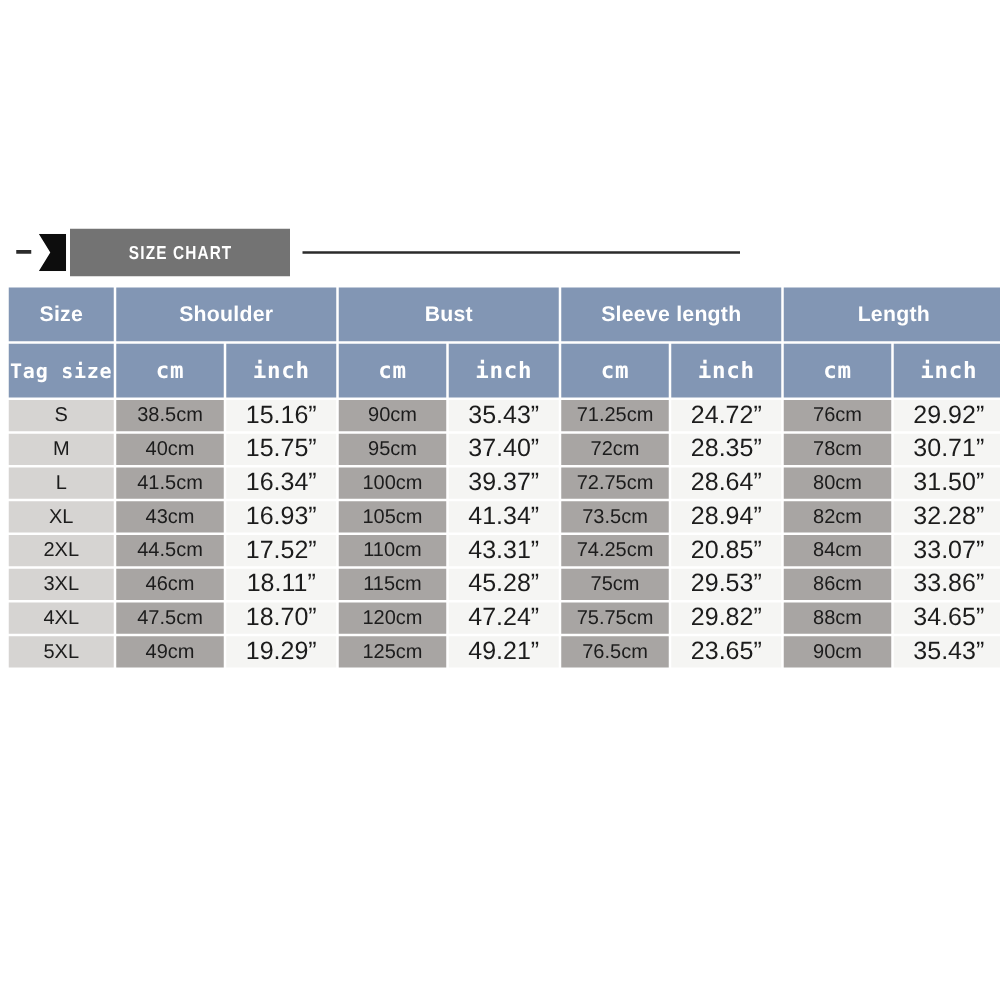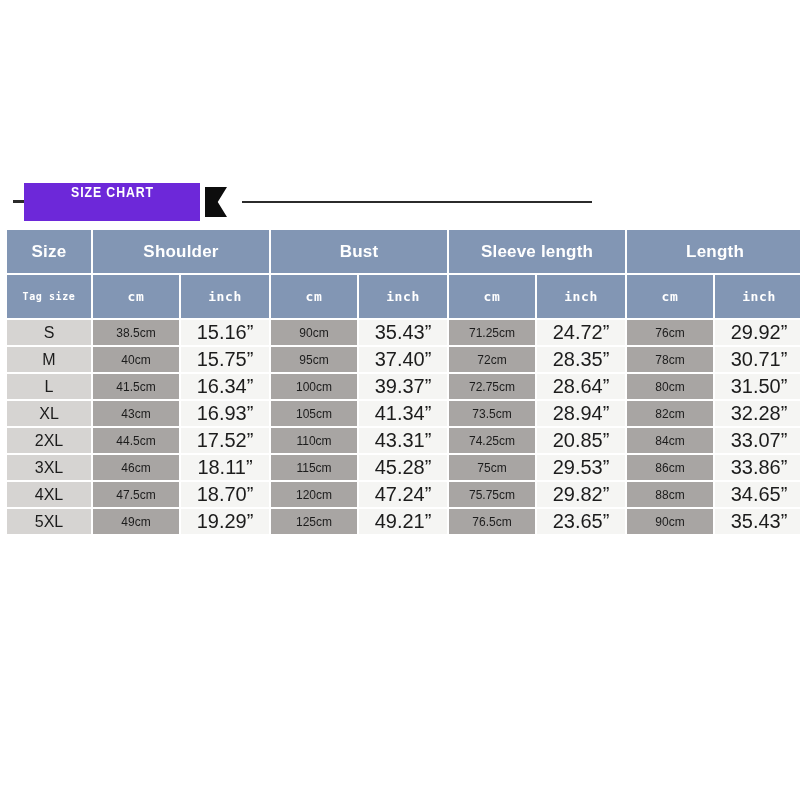--- a/index.html
+++ b/index.html
@@ -50,27 +50,27 @@
     position: absolute;
     left: 205px;
     top: 4px;
     width: 22px;
     height: 30px;
     background: #0d0d0d;
     clip-path: polygon(0 0, 100% 0, 58% 50%, 100% 100%, 0 100%);
   }
   .banner-plate {
     position: absolute;
-    left: 24px;
+    left: 56px;
     top: 0px;
     width: 176px;
     height: 38px;
-    background: #6d28d9;
+    background: #737373;
     display: flex;
-    align-items: flex-start;
+    align-items: center;
     justify-content: center;
   }
   .banner-title {
     color: #ffffff;
     font-family: "Liberation Sans Narrow", "Liberation Sans", sans-serif;
     font-size: 15px;
     font-weight: 700;
     letter-spacing: 1.1px;
     transform: scaleX(0.82);
     white-space: nowrap;
@@ -109,41 +109,41 @@
     height: 43px;
     font-size: 17px;
     font-weight: 700;
     letter-spacing: 0.2px;
   }
   .hs {
     background: #8296b4;
     color: #ffffff;
     height: 43px;
     font-family: "DejaVu Sans Mono", "Liberation Mono", monospace;
-    font-size: 13px;
+    font-size: 18px;
     font-weight: 700;
     letter-spacing: 0.6px;
   }
   .hs-tag {
-    font-size: 10px;
+    font-size: 16px;
   }
 
   
   .c-size {
     background: #d6d4d2;
     color: #1c1c1c;
     height: 25px;
     font-size: 16px;
     font-weight: 400;
   }
   .c-cm {
     background: #a8a5a3;
     color: #1c1c1c;
     height: 25px;
-    font-size: 12px;
+    font-size: 16px;
     font-weight: 400;
   }
   .c-in {
     background: #f5f5f3;
     color: #1c1c1c;
     height: 25px;
     font-size: 20px;
     font-weight: 400;
   }
 </style>

